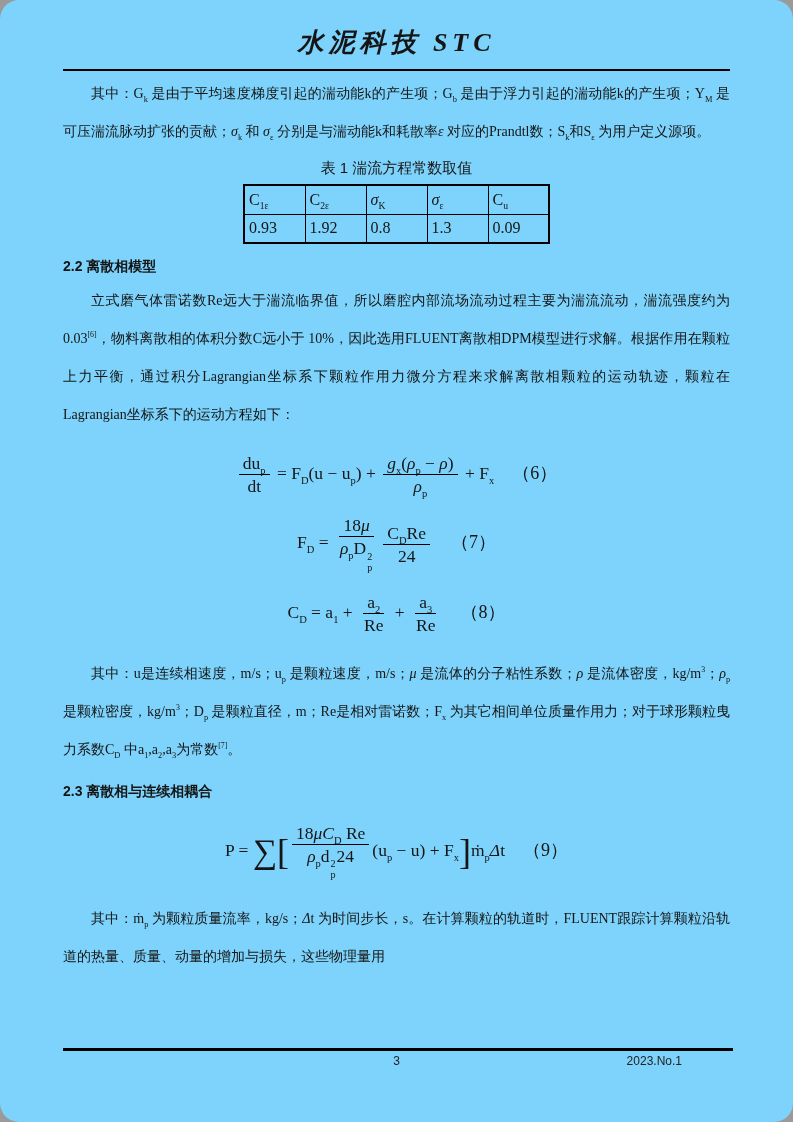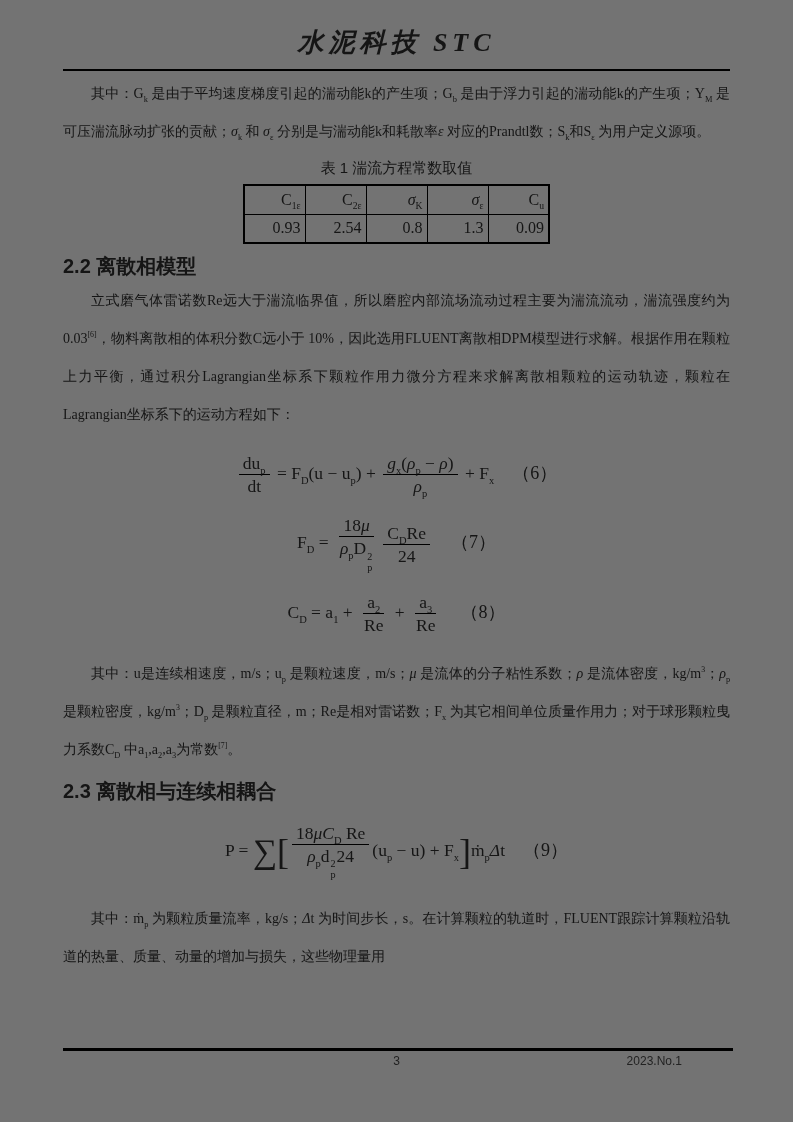--- a/index.html
+++ b/index.html
@@ -1,21 +1,22 @@
 <!DOCTYPE html>
 <html><head>
 <meta charset="utf-8">
 <style>
   * { box-sizing: border-box; }
   html,body { margin:0; padding:0; background:#9a9a9a; }
   .page {
     position:relative; width:793px; height:1122px; margin:0 auto;
-    background:#737373; color:#151515; overflow:hidden;
+    background:#7dd3fc; color:#151515; overflow:hidden;
     font-family:"Liberation Serif","DejaVu Serif",serif;
     padding:26px 63px 0 63px;
+    border-radius:19px;
   }
   .journal-title {
     text-align:center; font-size:26px; font-weight:bold; font-style:italic;
     letter-spacing:5px; line-height:34px;
     font-family:"Liberation Serif","DejaVu Serif",serif;
   }
   .header-rule { border:none; border-top:2px solid #000; margin:9px 0 0 0; }
   .para {
     margin:0; font-size:14px; line-height:38px; text-align:justify;
     text-indent:2em; word-break:break-word;
@@ -26,26 +27,26 @@
   sub.rm { font-size:0.60em; line-height:0; }
   sup.rm { font-size:0.56em; line-height:0; vertical-align:super; }
   .table-caption {
     text-align:center; font-family:"Liberation Sans","DejaVu Sans",sans-serif;
     font-weight:normal; font-size:15px; margin:8px 0 7px 0; text-indent:0; line-height:18px;
   }
   table.const-table {
     margin:0 auto; border-collapse:collapse; border:2px solid #000;
   }
   table.const-table td {
-    border:1px solid #000; width:61px; height:29px; text-align:right;
+    border:1px solid #000; width:61px; height:29px; text-align:left;
     font-size:16px; padding:0 4px;
   }
   .section-heading {
     font-family:"Liberation Sans","DejaVu Sans",sans-serif;
-    font-size:20px; font-weight:bold; margin:9px 0 3px 0; line-height:26px;
+    font-size:14px; font-weight:bold; margin:9px 0 3px 0; line-height:26px;
   }
   .equation { text-align:center; font-size:17.5px; line-height:1.25; margin:19px 0; }
   .equation .eq-body span { white-space:pre; }
   .eq-label { margin-left:18px; font-size:18px; }
   .frac {
     display:inline-flex; flex-direction:column; align-items:center;
     vertical-align:middle; margin:0 3px; line-height:1.15;
   }
   .frac .num { padding:0 4px 1px 4px; border-bottom:1.5px solid #000; }
   .frac .den { padding:1px 4px 0 4px; }
@@ -80,21 +81,21 @@
     <tbody>
       <tr>
         <td><span class="rm">C</span><sub class="rm">1ε</sub></td>
         <td><span class="rm">C</span><sub class="rm">2ε</sub></td>
         <td><span class="rm it">σ</span><sub class="rm">K</sub></td>
         <td><span class="rm it">σ</span><sub class="rm">ε</sub></td>
         <td><span class="rm">C</span><sub class="rm">u</sub></td>
       </tr>
       <tr>
         <td>0.93</td>
-        <td>2.54</td>
+        <td>1.92</td>
         <td>0.8</td>
         <td>1.3</td>
         <td>0.09</td>
       </tr>
     </tbody>
   </table>
 
   <h2 class="section-heading">2.2 离散相模型</h2>
 
   <p class="para"><span class="zh">立式磨气体雷诺数</span><span class="rm">Re</span><span class="zh">远大于湍流临界值，所以磨腔内部流场流动过程主要为湍流流动，湍流强度约为 </span><span class="rm">0.03</span><sup class="rm">[6]</sup><span class="zh">，物料离散相的体积分数</span><span class="rm">C</span><span class="zh">远小于 </span><span class="rm">10%</span><span class="zh">，因此选用</span><span class="rm">FLUENT</span><span class="zh">离散相</span><span class="rm">DPM</span><span class="zh">模型进行求解。根据作用在颗粒上力平衡，通过积分</span><span class="rm">Lagrangian</span><span class="zh">坐标系下颗粒作用力微分方程来求解离散相颗粒的运动轨迹，颗粒在</span><span class="rm">Lagrangian</span><span class="zh">坐标系下的运动方程如下：</span></p>

